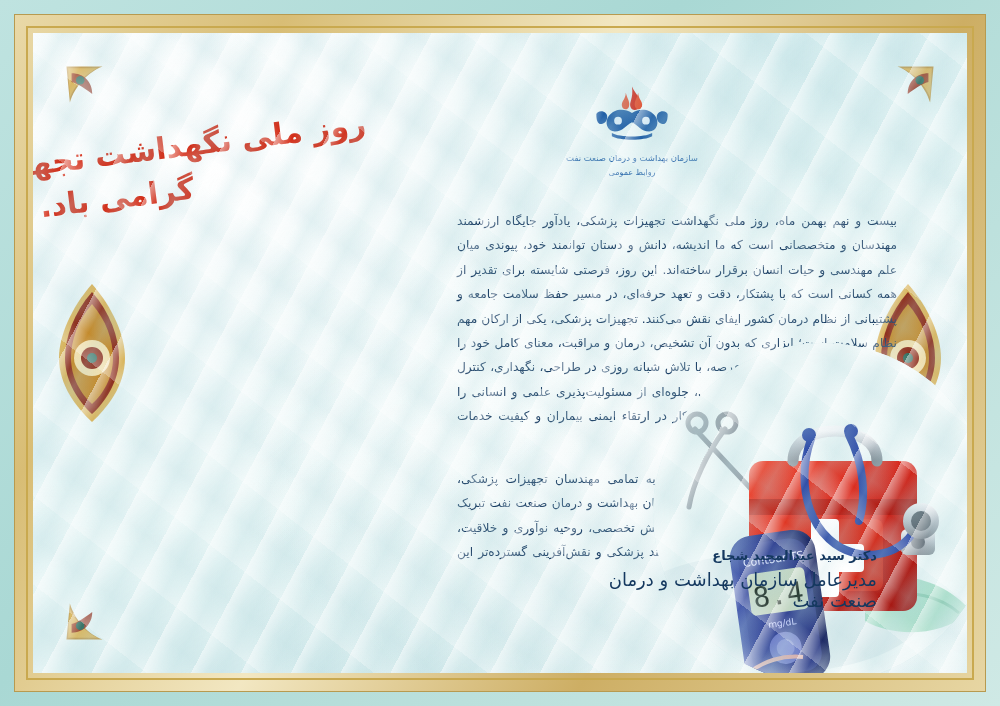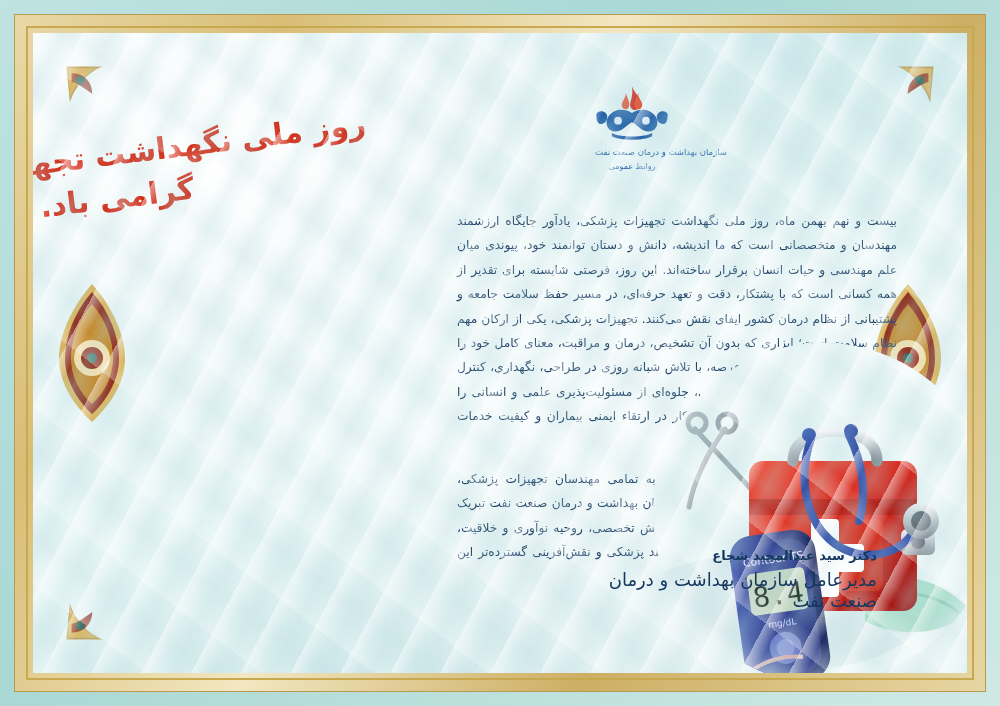--- a/index.html
+++ b/index.html
@@ -84,23 +84,23 @@
     top: 52px;
     width: 190px;
     text-align: center;
     direction: rtl;
   }
   .logo-mark { width: 96px; height: 62px; margin: 0 auto; }
   .logo-mark svg { width: 100%; height: 100%; display: block; }
   .logo-caption-1 {
     font-size: 8.5px;
     color: #1f5fa6;
+    margin-top: 6px;
     letter-spacing: .2px;
     white-space: nowrap;
-    text-align: right;
   }
   .logo-caption-2 {
     font-size: 8px;
     color: #1f5fa6;
     margin-top: 5px;
   }
 
   
   .headline {
     position: absolute;

